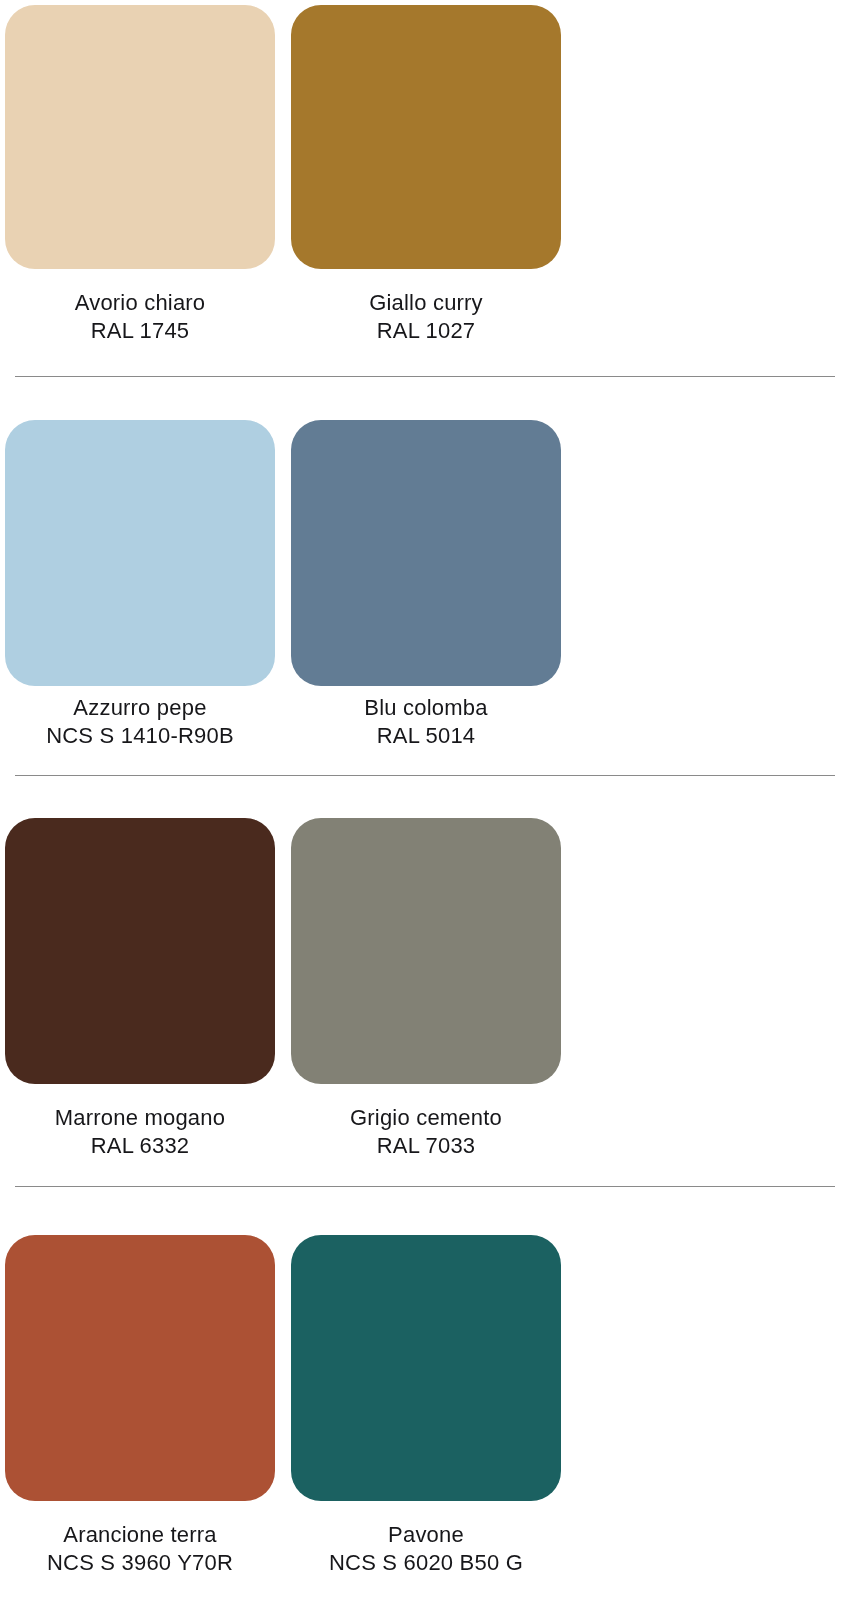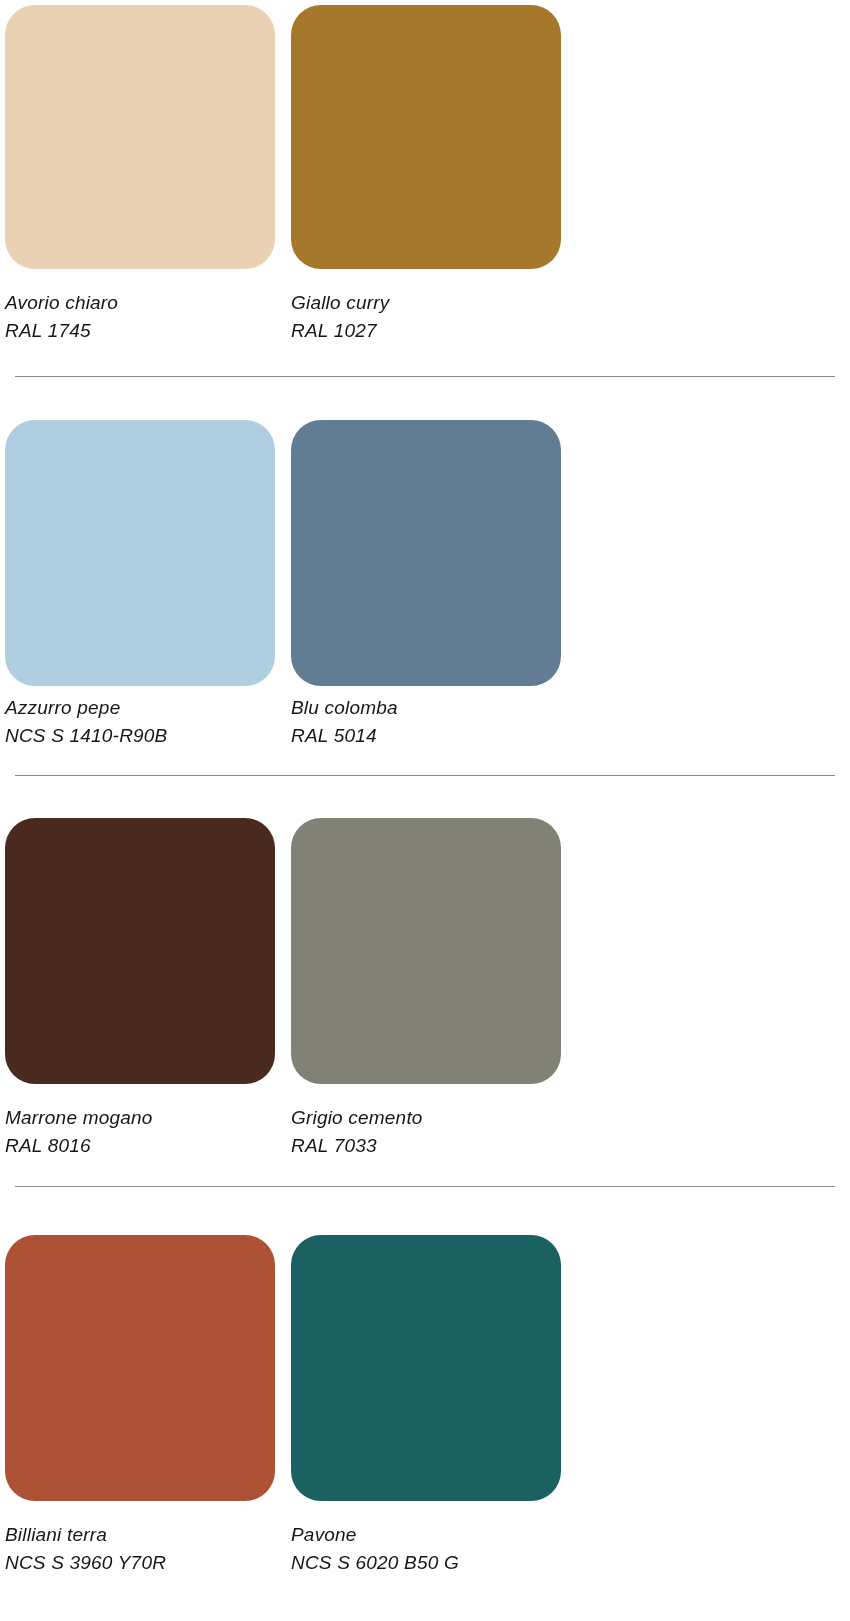--- a/index.html
+++ b/index.html
@@ -45,27 +45,26 @@
   }
 
   .swatch-chip {
     width: 270px;
     box-sizing: border-box;
     border-radius: 30px;
   }
 
   .swatch-caption {
     width: 100%;
-    text-align: left;
+    text-align: center;
     color: #17171a;
-    font-size: 19px;
+    font-size: 22px;
     line-height: 28px;
     letter-spacing: 0.2px;
     font-weight: 400;
-    font-style: italic;
   }
 
   .caption-name {
     display: block;
     white-space: nowrap;
   }
 
   .caption-code {
     display: block;
     white-space: nowrap;
@@ -144,41 +143,41 @@
     </section>
     <div class="divider-wrap-1">
       <div class="row-divider" style="background: rgb(138, 138, 138);"></div>
     </div>
     <section class="palette-row row-2">
       <div class="swatch-grid">
         <div class="swatch-cell">
           <div class="swatch-chip" style="background-color: rgb(74, 42, 30);"></div>
           <div class="swatch-caption">
             <span class="caption-name">Marrone mogano</span>
-            <span class="caption-code">RAL 8016</span>
+            <span class="caption-code">RAL 6332</span>
           </div>
         </div>
         <div class="swatch-cell">
           <div class="swatch-chip" style="background-color: rgb(130, 129, 117);"></div>
           <div class="swatch-caption">
             <span class="caption-name">Grigio cemento</span>
             <span class="caption-code">RAL 7033</span>
           </div>
         </div>
       </div>
     </section>
     <div class="divider-wrap-2">
       <div class="row-divider" style="background: rgb(138, 138, 138);"></div>
     </div>
     <section class="palette-row row-3">
       <div class="swatch-grid">
         <div class="swatch-cell">
           <div class="swatch-chip" style="background-color: rgb(172, 81, 52);"></div>
           <div class="swatch-caption">
-            <span class="caption-name">Billiani terra</span>
+            <span class="caption-name">Arancione terra</span>
             <span class="caption-code">NCS S 3960 Y70R</span>
           </div>
         </div>
         <div class="swatch-cell">
           <div class="swatch-chip" style="background-color: rgb(27, 97, 97);"></div>
           <div class="swatch-caption">
             <span class="caption-name">Pavone</span>
             <span class="caption-code">NCS S 6020 B50 G</span>
           </div>
         </div>

